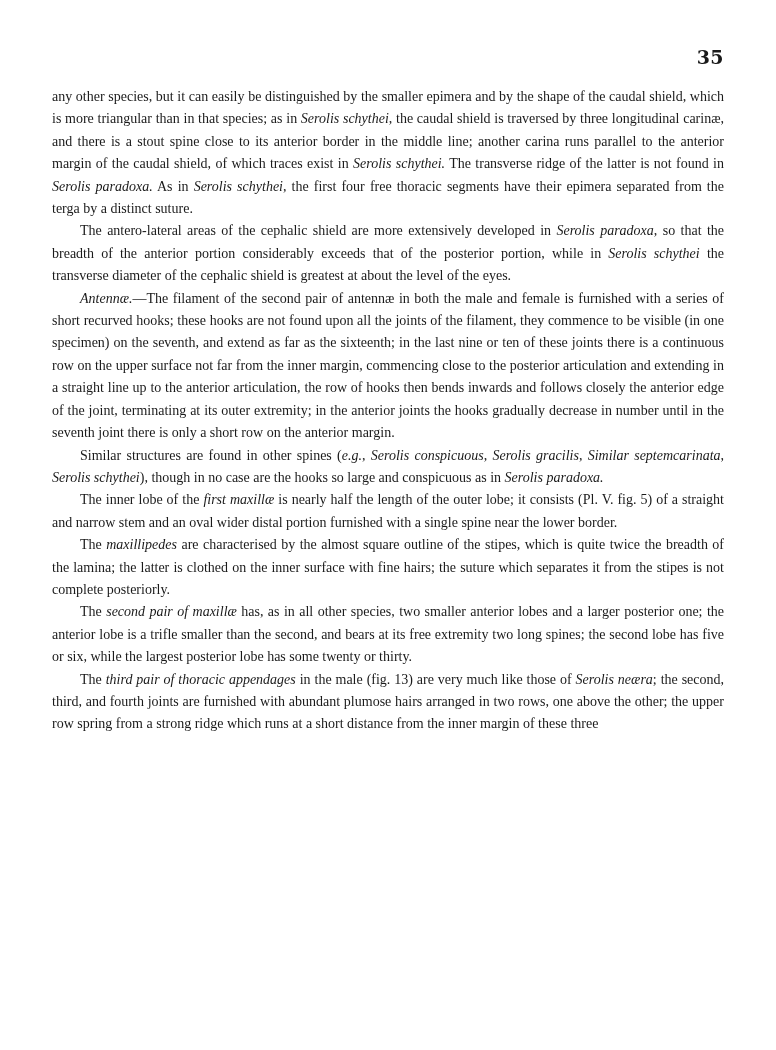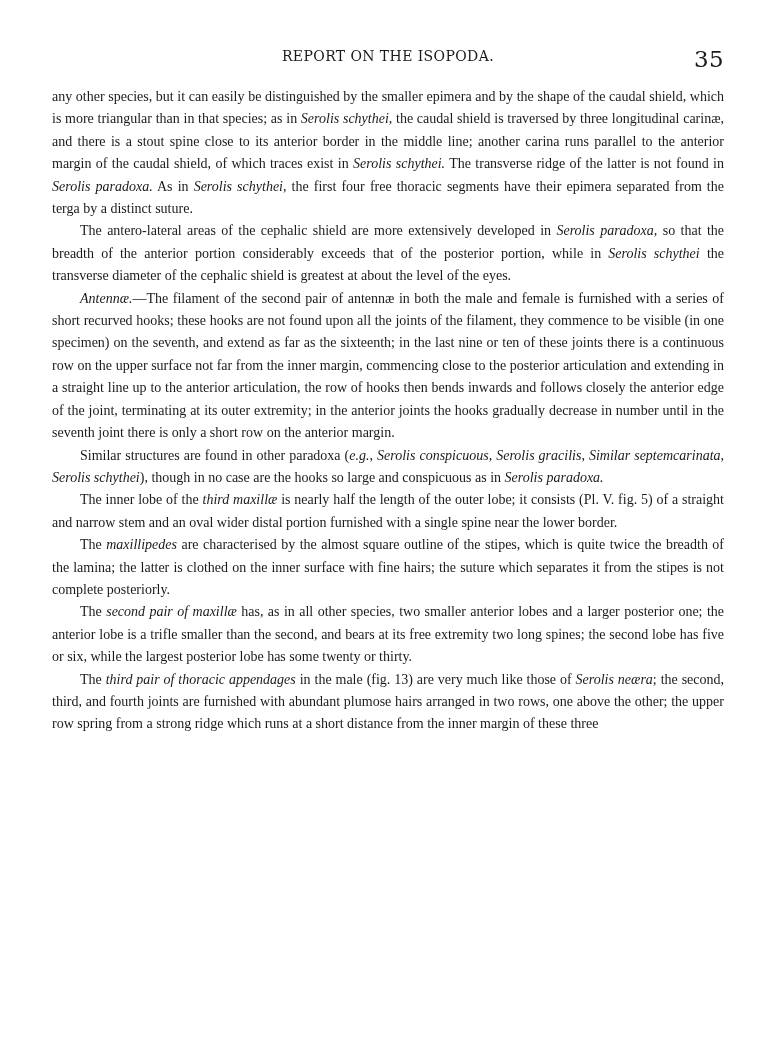--- a/index.html
+++ b/index.html
@@ -2,39 +2,38 @@
 <html><head>
 <meta charset="utf-8">
 <style>
   html, body { margin: 0; padding: 0; background: #ffffff; }
   body { width: 776px; height: 1050px; position: relative; overflow: hidden; }
   .page { position: absolute; left: 52px; top: 0; width: 672px; color: #1a1a1a;
           font-family: "DejaVu Serif", "Liberation Serif", serif; }
   .header { position: absolute; top: 46px; left: 0; width: 672px; height: 22px;
             font-size: 14px; letter-spacing: 0.4px; }
   .header .title { position: absolute; left: 0; right: 0; text-align: center; top: 2px; }
-  .header .pageno { position: absolute; right: 0; top: 0; font-size: 23px; font-weight: normal; }
+  .header .pageno { position: absolute; right: 0; top: 0; font-size: 19px; font-weight: bold; }
   .body { position: absolute; top: 86px; left: 0; width: 672px;
           font-family: "Liberation Serif", "DejaVu Serif", serif;
           font-size: 14px; line-height: 22.4px; text-align: justify; }
   .body p { margin: 0; }
   .body p.indent { text-indent: 28px; font-family: Liberation Serif, serif; }
   .body i { font-style: italic; }
 </style>
 </head>
 <body>
 
 <div class="page">
   <div class="header">
-    <span class="title">REPORT ON THE ISOPODA.</span>
     <span class="pageno">35</span>
   </div>
   <div class="body" id="body">
       <p class=""><span>any other species, but it can easily be distinguished by the smaller epimera and by the shape of the caudal shield, which is more triangular than in that species; as in </span><i>Serolis schythei</i><span>, the caudal shield is traversed by three longitudinal carinæ, and there is a stout spine close to its anterior border in the middle line; another carina runs parallel to the anterior margin of the caudal shield, of which traces exist in </span><i>Serolis schythei.</i><span>  The transverse ridge of the latter is not found in </span><i>Serolis paradoxa.</i><span>  As in </span><i>Serolis schythei</i><span>, the first four free thoracic segments have their epimera separated from the terga by a distinct suture.</span></p>
       <p class="indent"><span>The antero-lateral areas of the cephalic shield are more extensively developed in </span><i>Serolis paradoxa</i><span>, so that the breadth of the anterior portion considerably exceeds that of the posterior portion, while in </span><i>Serolis schythei</i><span> the transverse diameter of the cephalic shield is greatest at about the level of the eyes.</span></p>
       <p class="indent"><i>Antennæ.</i><span>—The filament of the second pair of antennæ in both the male and female is furnished with a series of short recurved hooks; these hooks are not found upon all the joints of the filament, they commence to be visible (in one specimen) on the seventh, and extend as far as the sixteenth; in the last nine or ten of these joints there is a continuous row on the upper surface not far from the inner margin, commencing close to the posterior articulation and extending in a straight line up to the anterior articulation, the row of hooks then bends inwards and follows closely the anterior edge of the joint, terminating at its outer extremity; in the anterior joints the hooks gradually decrease in number until in the seventh joint there is only a short row on the anterior margin.</span></p>
-      <p class="indent"><span>Similar structures are found in other paradoxa (</span><i>e.g.</i><span>, </span><i>Serolis conspicuous</i><span>, </span><i>Serolis gracilis</i><span>, </span><i>Similar septemcarinata</i><span>, </span><i>Serolis schythei</i><span>), though in no case are the hooks so large and conspicuous as in </span><i>Serolis paradoxa.</i></p>
-      <p class="indent"><span>The inner lobe of the </span><i>third maxillæ</i><span> is nearly half the length of the outer lobe; it consists (Pl. V. fig. 5) of a straight and narrow stem and an oval wider distal portion furnished with a single spine near the lower border.</span></p>
+      <p class="indent"><span>Similar structures are found in other spines (</span><i>e.g.</i><span>, </span><i>Serolis conspicuous</i><span>, </span><i>Serolis gracilis</i><span>, </span><i>Similar septemcarinata</i><span>, </span><i>Serolis schythei</i><span>), though in no case are the hooks so large and conspicuous as in </span><i>Serolis paradoxa.</i></p>
+      <p class="indent"><span>The inner lobe of the </span><i>first maxillæ</i><span> is nearly half the length of the outer lobe; it consists (Pl. V. fig. 5) of a straight and narrow stem and an oval wider distal portion furnished with a single spine near the lower border.</span></p>
       <p class="indent"><span>The </span><i>maxillipedes</i><span> are characterised by the almost square outline of the stipes, which is quite twice the breadth of the lamina; the latter is clothed on the inner surface with fine hairs; the suture which separates it from the stipes is not complete posteriorly.</span></p>
       <p class="indent"><span>The </span><i>second pair of maxillæ</i><span> has, as in all other species, two smaller anterior lobes and a larger posterior one; the anterior lobe is a trifle smaller than the second, and bears at its free extremity two long spines; the second lobe has five or six, while the largest posterior lobe has some twenty or thirty.</span></p>
       <p class="indent"><span>The </span><i>third pair of thoracic appendages</i><span> in the male (fig. 13) are very much like those of </span><i>Serolis neæra</i><span>; the second, third, and fourth joints are furnished with abundant plumose hairs arranged in two rows, one above the other; the upper row spring from a strong ridge which runs at a short distance from the inner margin of these three</span></p>
     </div>
 </div>
 
 </body></html>

